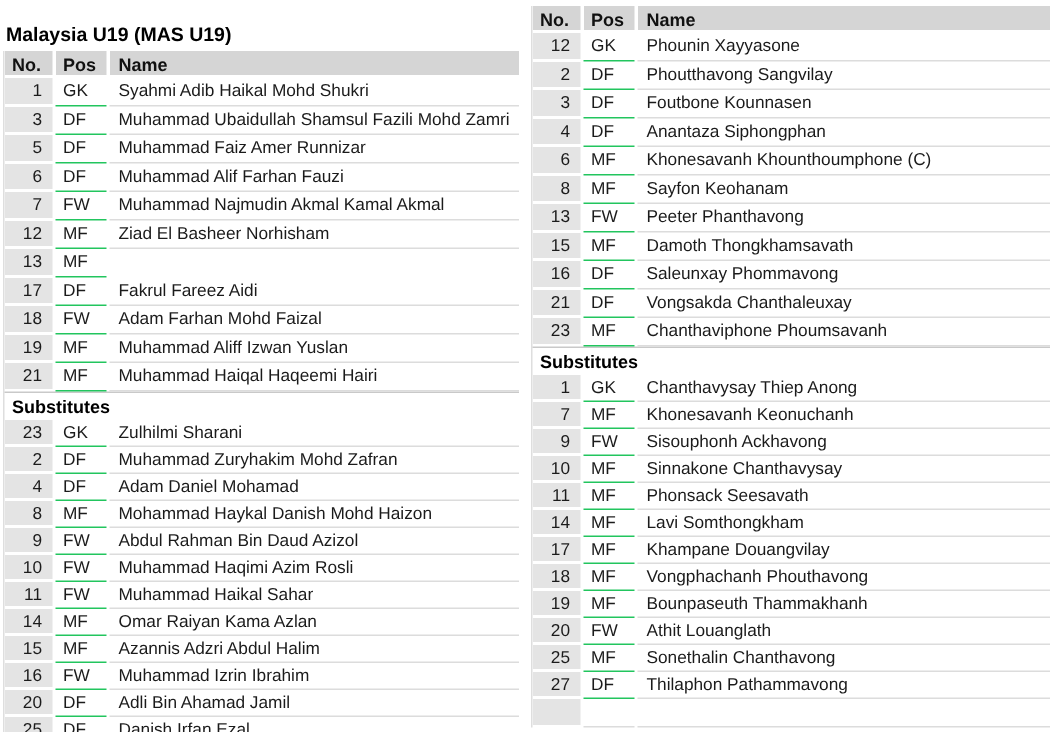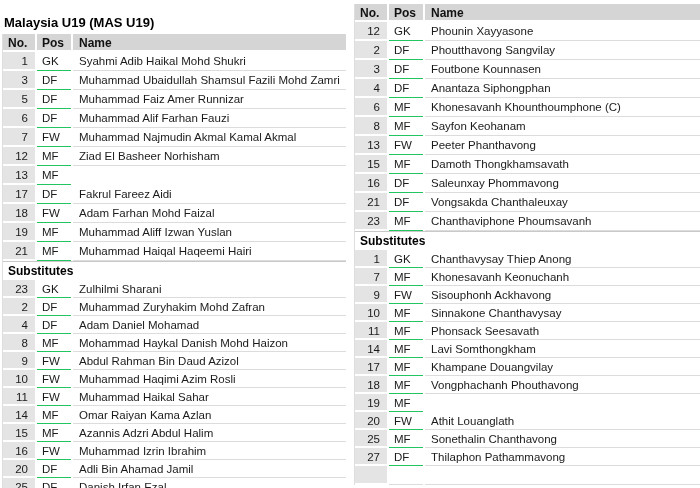--- a/index.html
+++ b/index.html
@@ -380,20 +380,21 @@
 
   <div class="row">
     <div class="cell no">18</div>
     <div class="cell pos">MF</div>
     <div class="cell name">Vongphachanh Phouthavong</div>
   </div>
 
   <div class="row">
     <div class="cell no">19</div>
     <div class="cell pos">MF</div>
+    <div class="cell name">Bounpaseuth Thammakhanh</div>
   </div>
 
   <div class="row">
     <div class="cell no">20</div>
     <div class="cell pos">FW</div>
     <div class="cell name">Athit Louanglath</div>
   </div>
 
   <div class="row">
     <div class="cell no">25</div>

